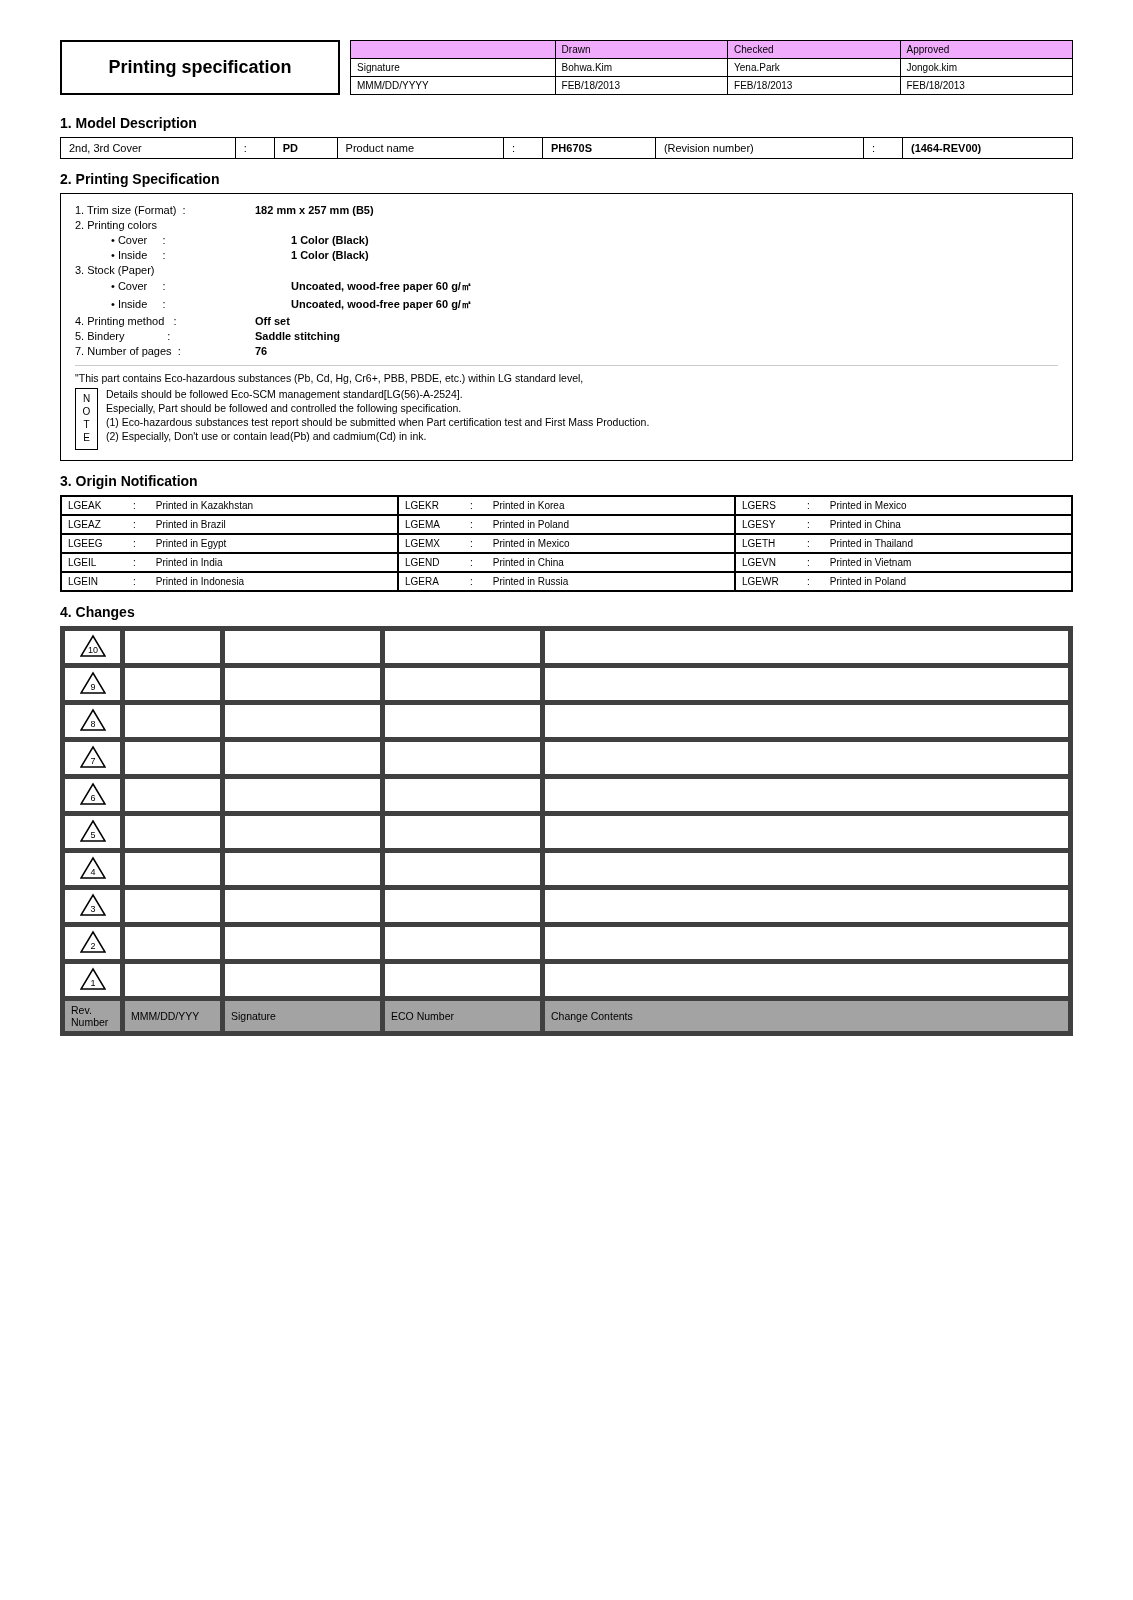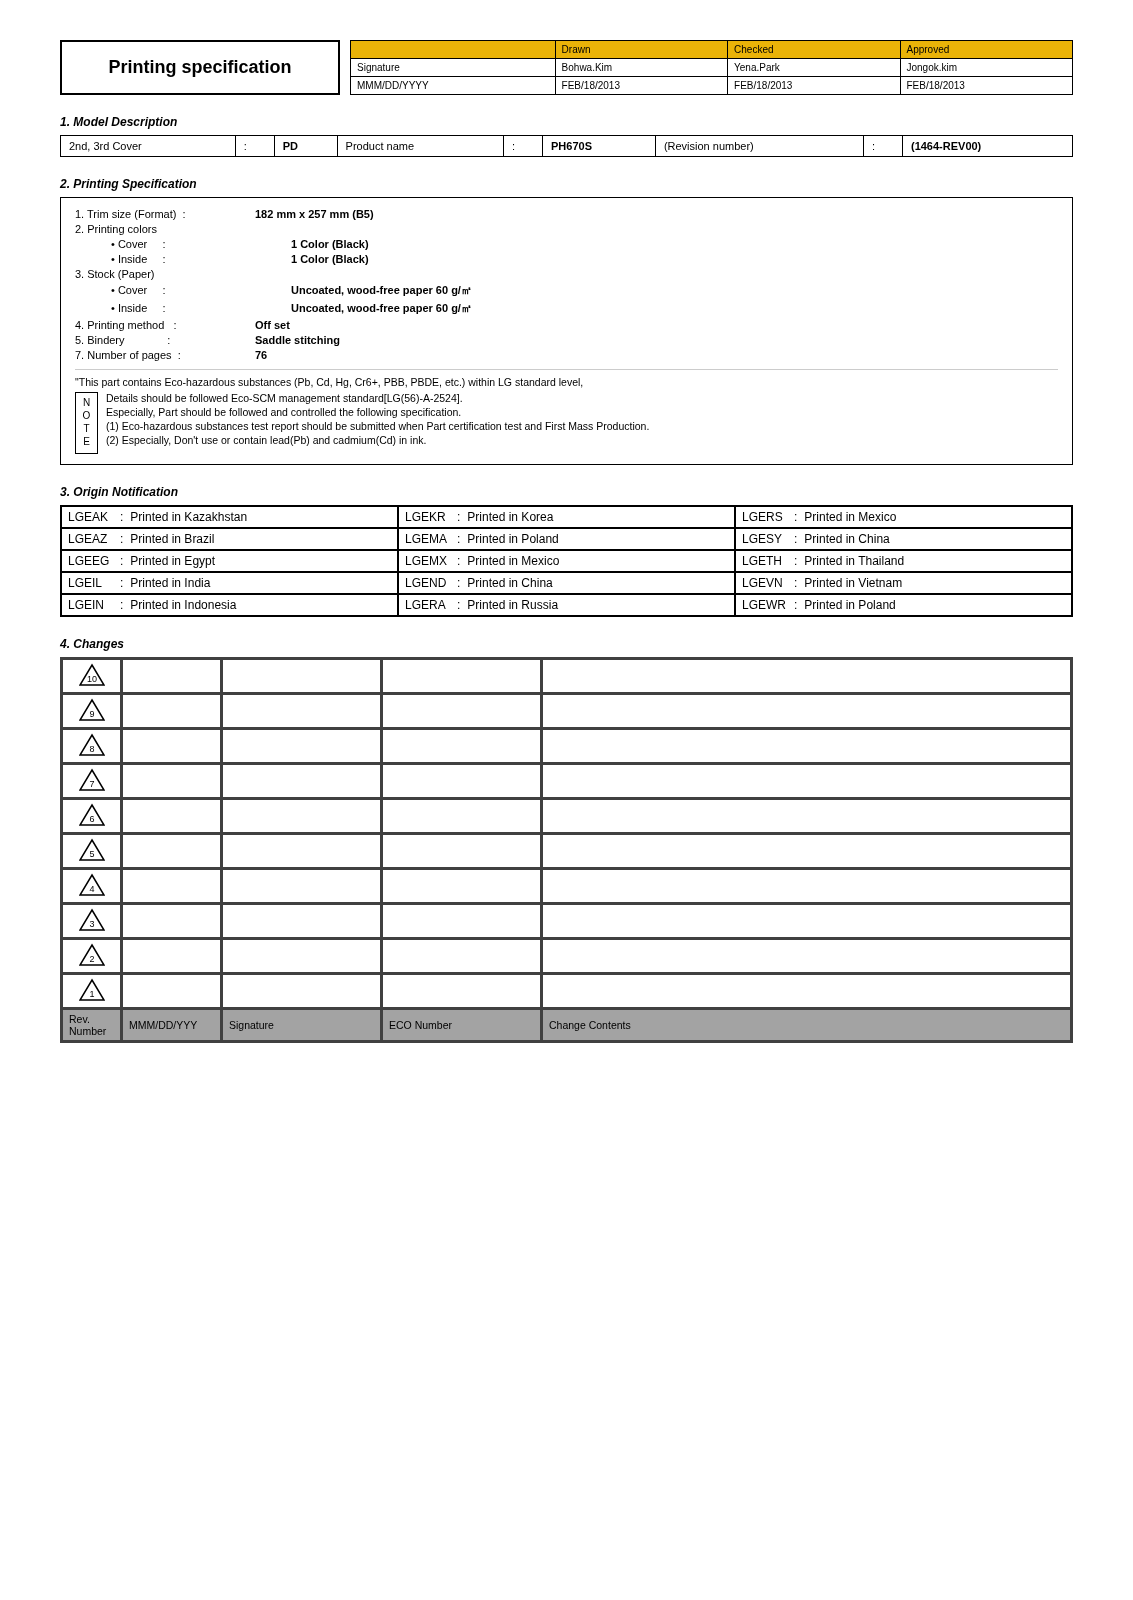--- a/index.html
+++ b/index.html
@@ -35,30 +35,29 @@
       border-collapse: collapse;
       margin-left: 10px;
     }
     .approval-table td {
       border: 1px solid #000;
       padding: 3px 6px;
       font-size: 10px;
     }
     .approval-table .header-row td {
       font-weight: normal;
-      background: #eab308;
+      background: #f0abfc;
     }
 
     
     .section-title {
       font-weight: bold;
-      font-size: 12px;
+      font-size: 14px;
       margin-bottom: 6px;
-      margin-top: 20px;
-      font-style: italic;
+      margin-top: 4px;
     }
 
     
     .model-table {
       width: 100%;
       border-collapse: collapse;
       border: 1px solid #000;
       margin-bottom: 12px;
     }
     .model-table td {
@@ -107,38 +106,38 @@
     
     .origin-grid {
       display: grid;
       grid-template-columns: repeat(3, 1fr);
       border: 1px solid #000;
       margin-bottom: 12px;
     }
     .origin-cell {
       border: 1px solid #000;
       padding: 3px 6px;
-      font-size: 12px;
+      font-size: 10px;
       display: flex;
       align-items: center;
-      gap: 7px;
+      gap: 20px;
     }
     .origin-code {
       font-weight: normal;
       min-width: 45px;
     }
 
     
     .changes-table {
       width: 100%;
       border-collapse: collapse;
       margin-bottom: 12px;
     }
     .changes-table td, .changes-table th {
-      border: 3px solid #404040;
+      border: 5px solid #404040;
       padding: 3px 6px;
       font-size: 10.5px;
       height: 34px;
       vertical-align: middle;
       margin-left: 40px;
     }
     .changes-table .footer-row td {
       height: 26px;
       background: #a3a3a3;
       font-weight: normal;

